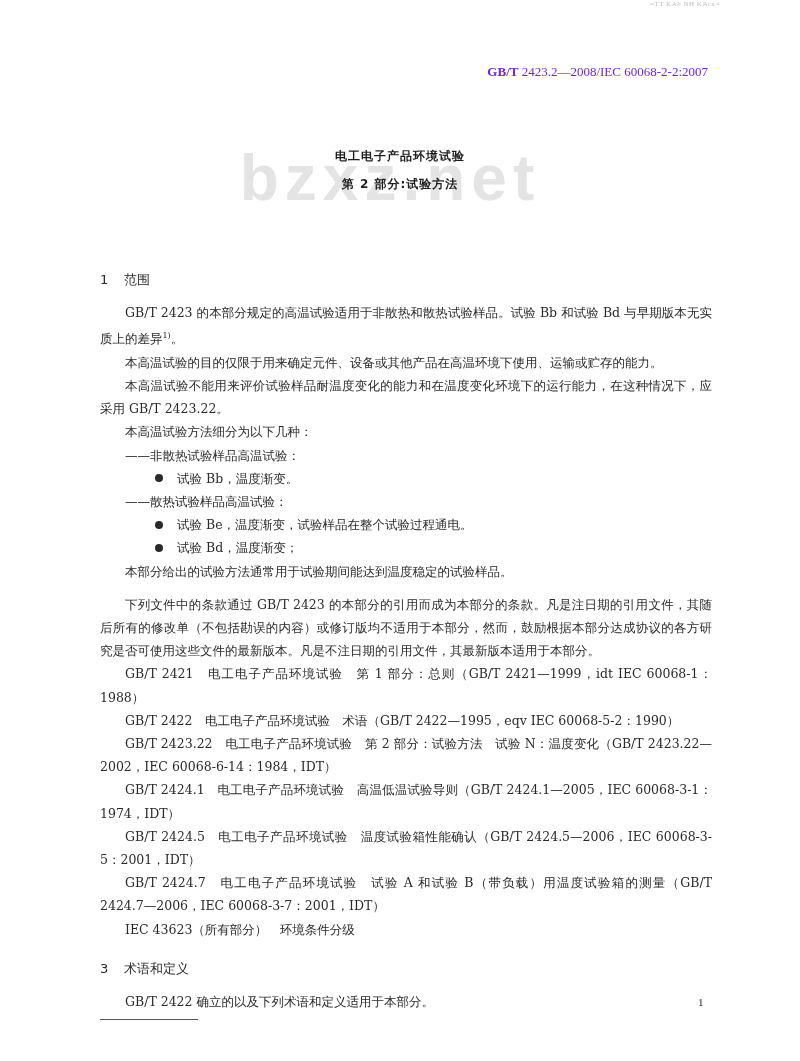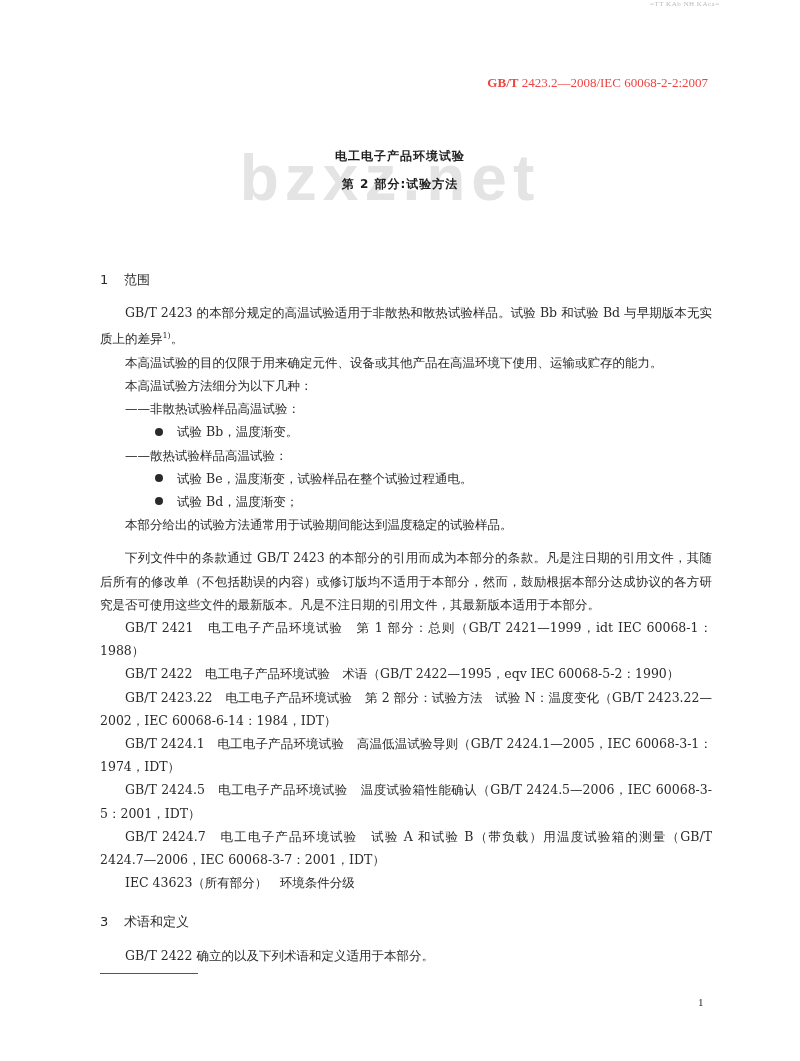--- a/index.html
+++ b/index.html
@@ -1,19 +1,19 @@
 <!DOCTYPE html>
 <html><head>
   <meta charset="utf-8">
   <style>
     * { margin: 0; padding: 0; box-sizing: border-box; }
     html, body { width: 800px; height: 1061px; background: #ffffff; overflow: hidden; }
     body { position: relative; font-family: "DejaVu Serif", "Liberation Serif", serif; color: #2a2a2a; }
     .scan-label { position: absolute; left: 650px; top: 0px; font-size: 7px; color: #bbbbbb; font-family: "Liberation Serif", serif; letter-spacing: 0.5px; }
-    .std-code { position: absolute; right: 92px; top: 75px; font-size: 13px; font-family: "Liberation Serif", serif; color: #ef4444; }
+    .std-code { position: absolute; right: 92px; top: 64px; font-size: 13px; font-family: "Liberation Serif", serif; color: #6d28d9; }
     .std-code b { font-weight: bold; }
     .watermark { position: absolute; left: 200px; top: 128px; width: 380px; font-family: "Liberation Sans", sans-serif; font-weight: bold; font-size: 64px; color: #e4e4e4; letter-spacing: 6px; line-height: 100px; text-align: center; z-index: 0; }
     .title-block { position: absolute; left: 0; width: 800px; top: 142px; text-align: center; z-index: 1; font-family: "DejaVu Sans", sans-serif; font-weight: bold; color: #1e1e1e; }
     .title-line { font-size: 12px; line-height: 28px; letter-spacing: 1px; }
     .content { position: absolute; left: 100px; top: 262px; width: 612px; font-size: 12.5px; line-height: 23.2px; z-index: 1; }
     .h { font-family: "DejaVu Sans", sans-serif; font-weight: normal; font-size: 13px; margin-top: 6px; margin-bottom: 10px; }
     .h .num { display: inline-block; width: 24px; }
     .p { text-indent: 25px; text-align: justify; }
     .dash { padding-left: 25px; }
     .bullet { padding-left: 55px; }
@@ -40,20 +40,21 @@
   <div class="title-line">第 2 部分:试验方法</div>
 </div>
 
 <div class="content">
 
   <div class="h">
     <span class="num">1</span><span>范围</span>
   </div>
   <div class="p"><span>GB/T 2423 的本部分规定的高温试验适用于非散热和散热试验样品。试验 Bb 和试验 Bd 与早期版本无实质上的差异</span><sup>1)</sup><span>。</span></div>
   <div class="p">本高温试验的目的仅限于用来确定元件、设备或其他产品在高温环境下使用、运输或贮存的能力。</div>
+  <div class="p">本高温试验不能用来评价试验样品耐温度变化的能力和在温度变化环境下的运行能力，在这种情况下，应采用 GB/T 2423.22。</div>
   <div class="p">本高温试验方法细分为以下几种：</div>
   <div class="dash">——非散热试验样品高温试验：</div>
   <div class="bullet"><span class="dot"></span><span>试验 Bb，温度渐变。</span></div>
   <div class="dash">——散热试验样品高温试验：</div>
   <div class="bullet"><span class="dot"></span><span>试验 Be，温度渐变，试验样品在整个试验过程通电。</span></div>
   <div class="bullet"><span class="dot"></span><span>试验 Bd，温度渐变；</span></div>
   <div class="p">本部分给出的试验方法通常用于试验期间能达到温度稳定的试验样品。</div>
 
   <div class="gap-s"></div>
 

